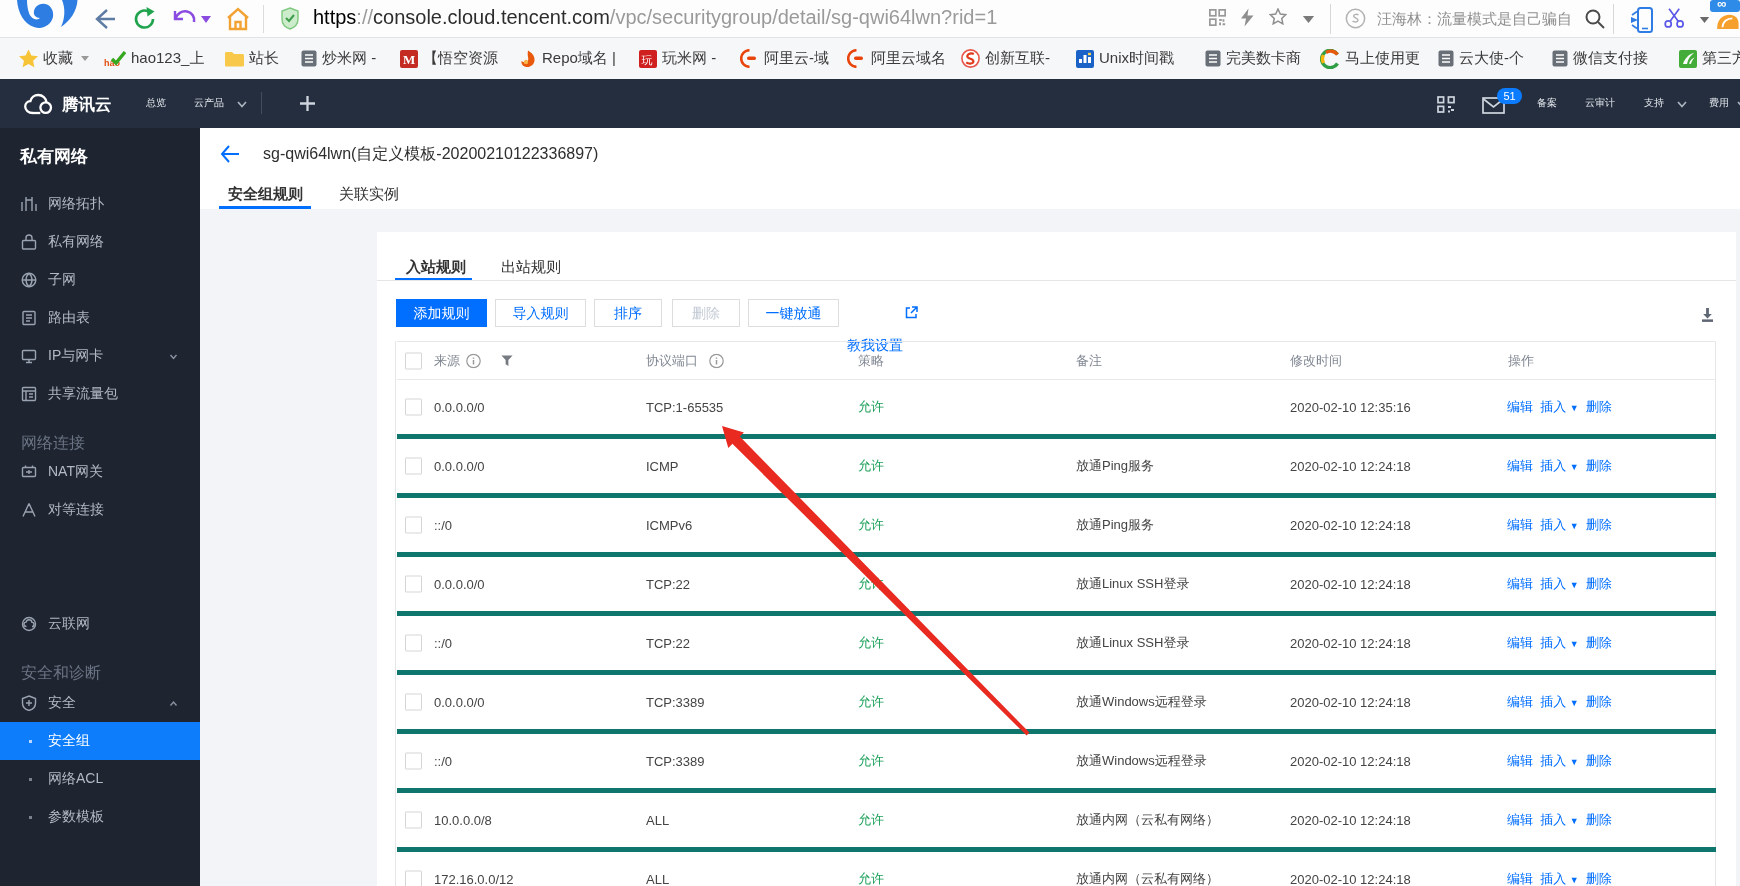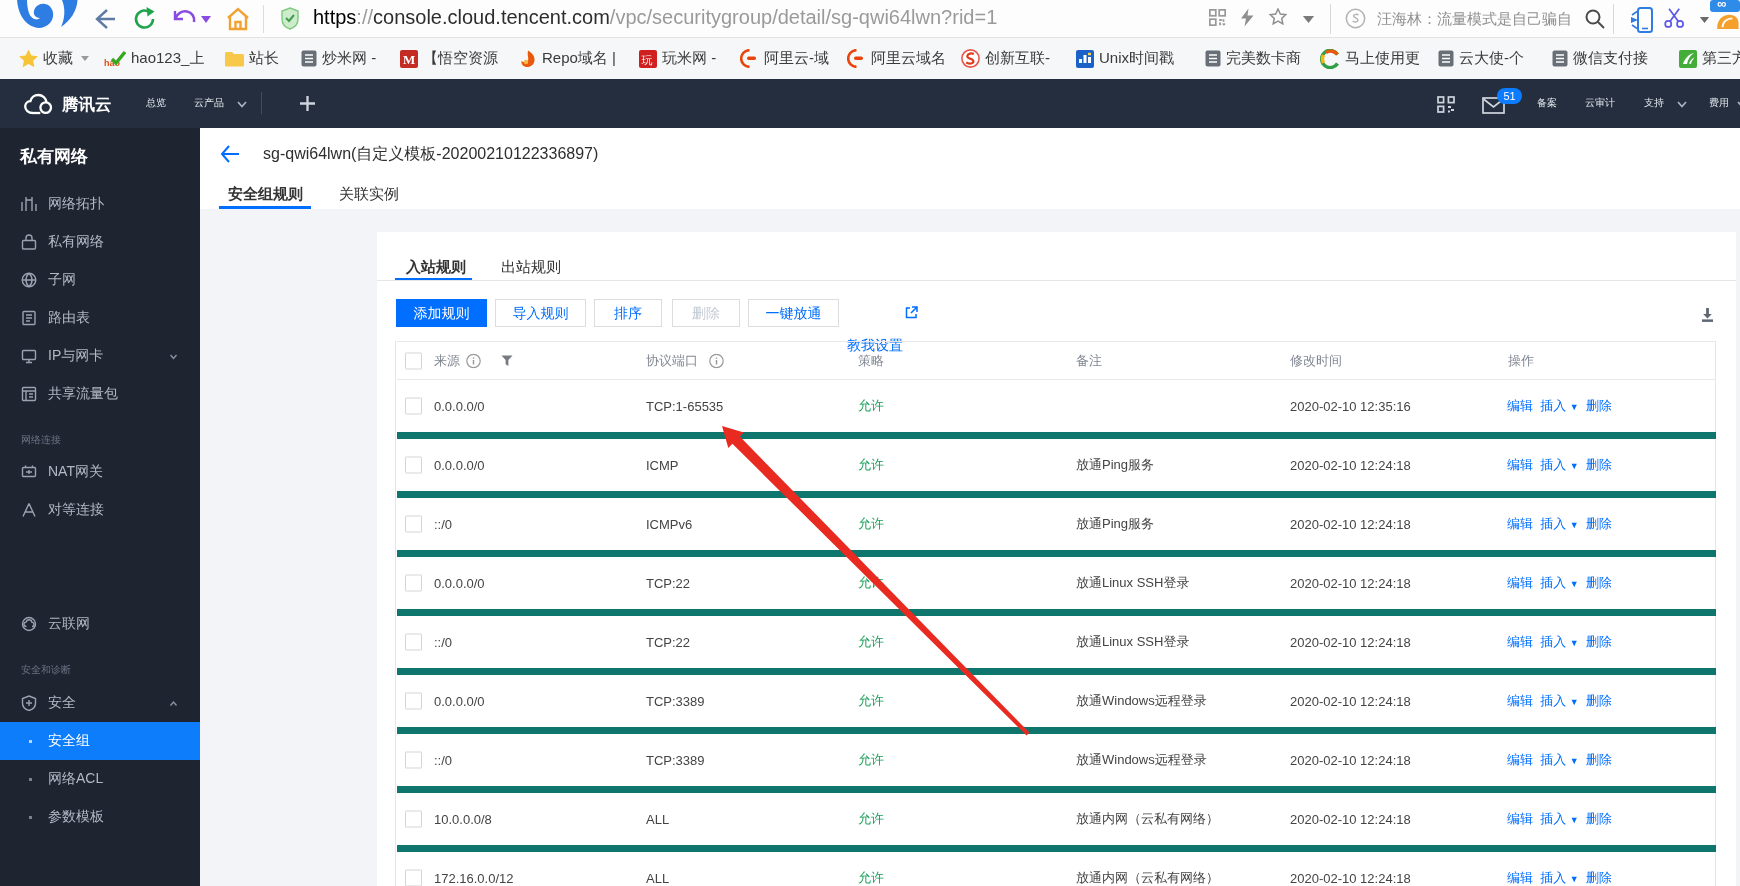--- a/index.html
+++ b/index.html
@@ -10,32 +10,32 @@
   #chrome { position:absolute; left:0; top:0; width:1740px; height:38px; background:#fdfdfd; border-bottom:1px solid #e3e3e3; }
   #bookmarks { position:absolute; left:0; top:38px; width:1740px; height:41px; background:#f6f7f8; }
   .bk { position:absolute; top:0; height:41px; display:flex; align-items:center; gap:5px; font-size:15px; color:#3a3a3a; white-space:nowrap; }
   
   #topnav { position:absolute; left:0; top:79px; width:1740px; height:49px; background:#242e3e; }
   #topnav .item { position:absolute; font-size:10px; color:#e4e8ee; }
   
   #sidebar { position:absolute; left:0; top:128px; width:200px; height:758px; background:#1e2430; }
   .side-item { position:absolute; left:0; width:200px; height:38px; display:flex; align-items:center; color:#b2bac6; font-size:14px; }
   .side-item .ic { width:16px; height:16px; margin-left:21px; margin-right:11px; flex:none; }
-  .side-label { position:absolute; left:21px; color:#6a7383; font-size:10px; }
+  .side-label { position:absolute; left:21px; color:#6a7383; font-size:16px; }
   .sub-item { position:absolute; left:0; width:200px; height:38px; display:flex; align-items:center; color:#b2bac6; font-size:14px; }
   .sub-item .dot { width:3px; height:3px; background:#7a828f; margin-left:29px; margin-right:16px; flex:none; }
   .caret { position:absolute; right:22px; width:9px; height:9px; }
   
   #pghead { position:absolute; left:200px; top:128px; width:1540px; height:81px; background:#fff; }
   #graybg { position:absolute; left:200px; top:209px; width:1540px; height:677px; background:#f3f4f7; }
   #card { position:absolute; left:377px; top:232px; width:1359px; height:654px; background:#fff; }
   .btn { position:absolute; top:67px; height:28px; border:1px solid #ddd; background:#fff; color:#006eff; font-size:14px; text-align:center; line-height:26px; }
   .blue { color:#006eff;margin-top:32px; }
   .hrow { position:absolute; left:20px; top:109px; width:1319px; height:39px; border-top:1px solid #e8e8e8; border-bottom:1px solid #e8e8e8; color:#808792; font-size:13px; }
-  .row { position:absolute; left:20px; width:1319px; height:59px; border-bottom:7px solid #0f766e; font-size:13px; color:#444; }
+  .row { position:absolute; left:20px; width:1319px; height:59px; border-bottom:5px solid #0f766e; font-size:13px; color:#444; }
   .cell { position:absolute; top:50%; transform:translateY(-50%); white-space:nowrap; }
   .cb { position:absolute; left:8px; top:50%; transform:translateY(-50%); width:17px; height:17px; border:1px solid #d5d5d5; border-radius:1px; background:#fff; }
   .ops { position:absolute; left:1110px; top:50%; transform:translateY(-50%); color:#006eff; white-space:nowrap; }
   .green { color:#1ca05a; }
 </style>
 </head>
 <body>
 <div id="chrome">
 
   <svg class="abs" style="left:8px;top:-20px" width="70" height="50" viewBox="0 0 70 50">

